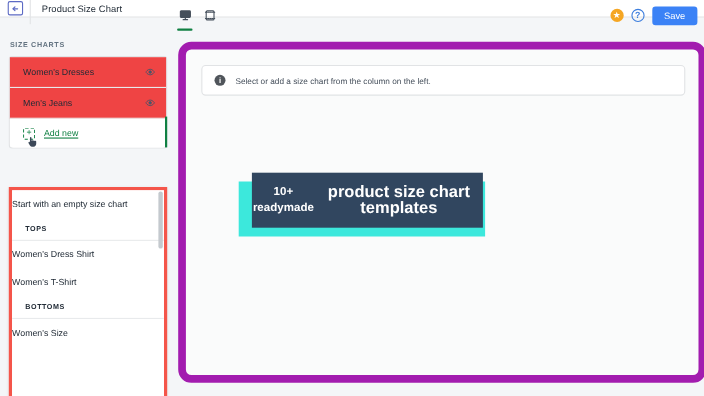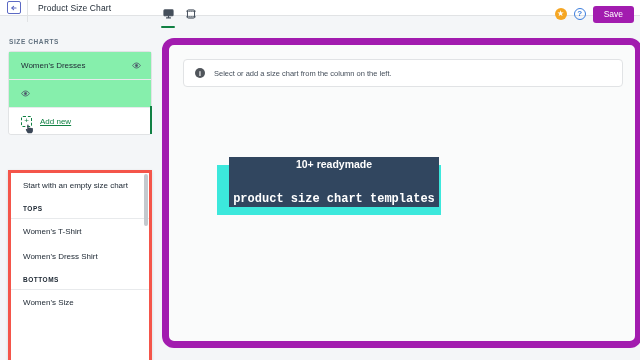--- a/index.html
+++ b/index.html
@@ -63,21 +63,21 @@
     color: #ffffff; font-size: 8px; line-height: 1;
   }
   .help-icon {
     width: 12px; height: 12px; border-radius: 50%;
     border: 1px solid #3b7ddd;
     display: flex; align-items: center; justify-content: center;
     color: #3b7ddd; font-size: 8px; font-weight: bold; line-height: 1;
   }
   .save-btn {
     height: 17px; padding: 0 11px;
-    background: #a21caf; color: #ffffff;
+    background: #3b82f6; color: #ffffff;
     border: none; border-radius: 3px;
     font-size: 8.5px; font-family: "Liberation Sans", sans-serif;
     display: flex; align-items: center; justify-content: center;
     cursor: pointer;
   }
 
   
   .sidebar {
     position: absolute; left: 0; top: 28px;
     width: 160px; height: 332px;
@@ -96,21 +96,21 @@
     overflow: visible;
     position: relative;
   }
   .chart-row {
     height: 28px;
     display: flex; align-items: center;
     padding: 0 10px 0 12px;
     border-bottom: 1px solid #e8eaec;
     font-size: 8px;
     color: #212b36;
-    background: #86efac;
+    background: #ef4444;
     cursor: pointer;
   }
   .chart-row .label { flex: 1; }
   .eye-icon { color: #4a5568; display: flex; align-items: center; }
 
   .addnew-row {
     height: 26px;
     display: flex; align-items: center;
     padding-left: 12px;
     background: #ffffff;
@@ -144,21 +144,20 @@
     box-shadow: 0 1px 3px rgba(0,0,0,.12);
   }
   .dropdown-inner {
     position: absolute; inset: 0;
     overflow: hidden;
     background: #ffffff;
   }
   .dd-item {
     height: 25px;
     display: flex; align-items: center;
-    padding-left: 12px;
     font-size: 8px; color: #212b36;
     cursor: pointer;
   }
   .dd-sep { height: 1px; background: #e8eaec; margin: 0; }
   .dd-group {
     height: 20px;
     display: flex; align-items: center;
     padding-left: 12px;
     font-size: 6.5px; font-weight: bold;
     letter-spacing: .5px; color: #212b36;
@@ -207,27 +206,27 @@
   }
   .promo-shadow {
     position: absolute; left: 0; top: 8px;
     width: 224px; height: 50px;
     background: #3ce8dc;
   }
   .promo-box {
     position: absolute; left: 12px; top: 0;
     width: 210px; height: 50px;
     background: #31465f;
-    display: flex; flex-direction: column;
+    display: flex; flex-direction: row;
     align-items: center; justify-content: space-between;
     color: #ffffff;
     text-align: center;
   }
   .promo-line1 { font-size: 10.5px; font-weight: bold; line-height: 15px; }
-  .promo-line2 { font-size: 12px; font-weight: bold; line-height: 15px; font-family: Liberation Mono, monospace; }
+  .promo-line2 { font-size: 15px; font-weight: bold; line-height: 15px; }
 </style>
 </head>
 <body>
 
 <div class="topbar">
   <div class="back-cell">
     <span class="back-box">
       <svg width="8" height="8" viewBox="0 0 8 8" fill="none" stroke="#5c6ac4" stroke-width="1.1" stroke-linecap="round" stroke-linejoin="round">
         <path d="M6 4H2"></path>
           <path d="M3.6 2.3L1.9 4l1.7 1.7"></path>
@@ -267,20 +266,21 @@
       <span class="label">Women's Dresses</span>
       <span class="eye-icon">
         <svg width="9" height="9" viewBox="0 0 12 12" fill="none" stroke="#4a5568" stroke-width="1.1">
           <path d="M0.8 6S2.8 2.6 6 2.6 11.2 6 11.2 6 9.2 9.4 6 9.4 0.8 6 0.8 6z"></path>
           <circle cx="6" cy="6" r="1.5" fill="#4a5568"></circle>
         </svg>
       </span>
     </div>
 
     <div class="chart-row">
+      <span class="label">Men's Jeans</span>
       <span class="eye-icon">
         <svg width="9" height="9" viewBox="0 0 12 12" fill="none" stroke="#4a5568" stroke-width="1.1">
           <path d="M0.8 6S2.8 2.6 6 2.6 11.2 6 11.2 6 9.2 9.4 6 9.4 0.8 6 0.8 6z"></path>
           <circle cx="6" cy="6" r="1.5" fill="#4a5568"></circle>
         </svg>
       </span>
     </div>
 
 
     <div class="addnew-row">
@@ -293,22 +293,22 @@
         </svg>
       </span>
     </div>
   </div>
 
   <div class="dropdown-wrap">
     <div class="dropdown-inner">
       <div class="dd-item">Start with an empty size chart</div>
       <div class="dd-group">TOPS</div>
       <div class="dd-sep"></div>
+      <div class="dd-item">Women's Dress Shirt</div>
       <div class="dd-item">Women's T-Shirt</div>
-      <div class="dd-item">Women's Dress Shirt</div>
       <div class="dd-group">BOTTOMS</div>
       <div class="dd-sep"></div>
       <div class="dd-item">Women's Size</div>
       <div class="dd-scrollbar">
         <div class="dd-thumb"></div>
       </div>
     </div>
   </div>
 </div>
 

